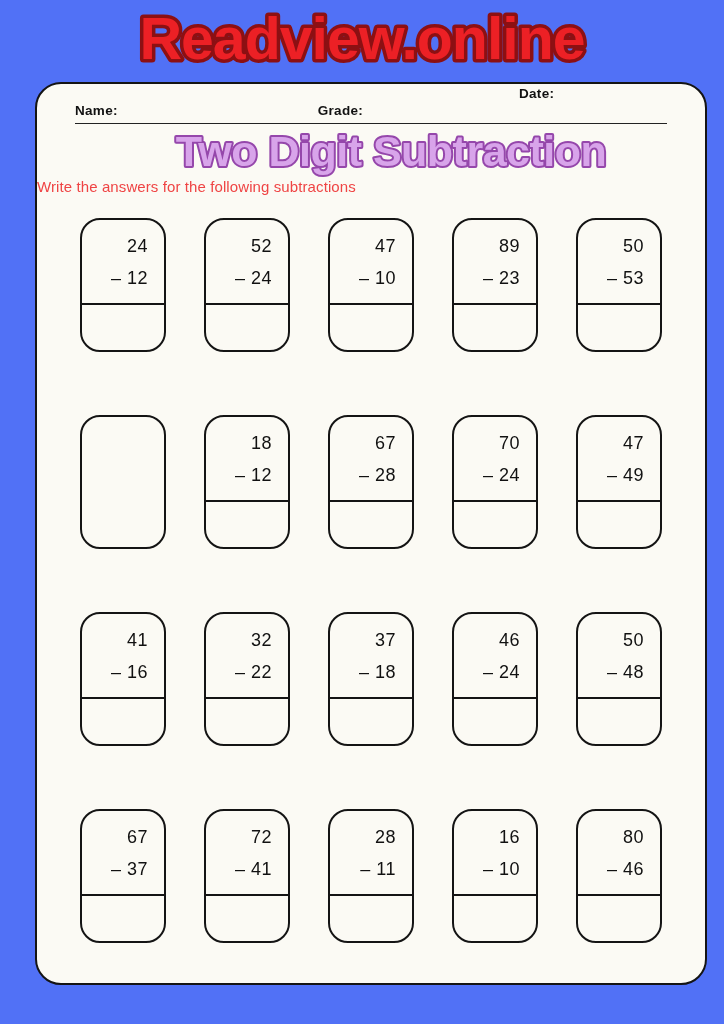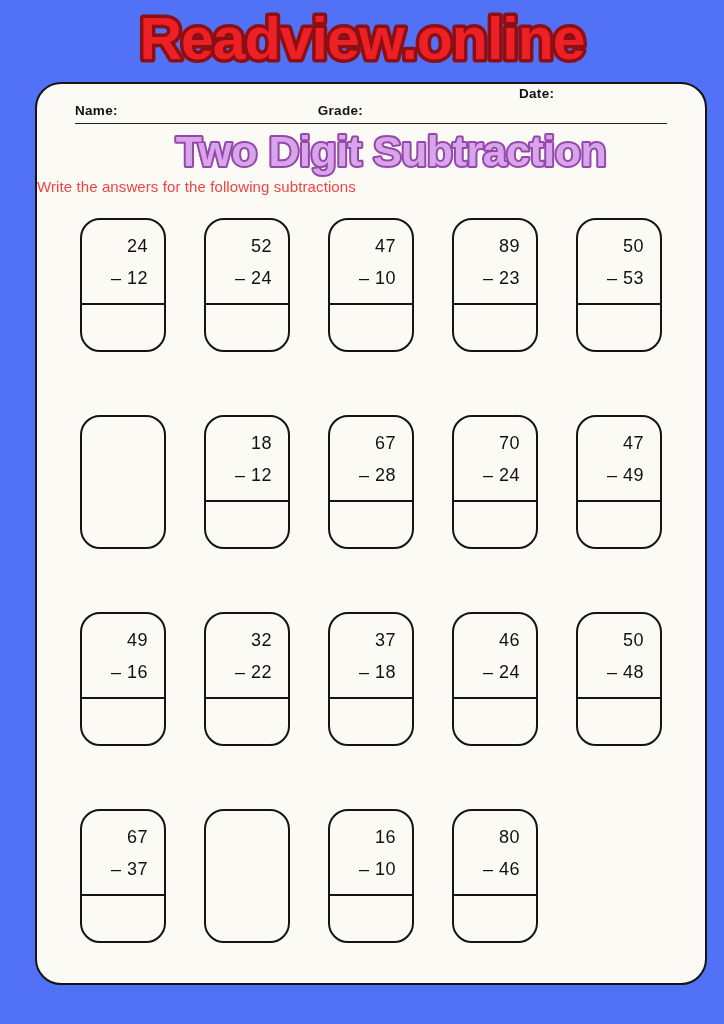--- a/index.html
+++ b/index.html
@@ -192,21 +192,21 @@
   <div class="card">
     <div class="nums">
       <div>47</div>
       <div>– 49</div>
     </div>
     <div class="answer"></div>
   </div>
 
   <div class="card">
     <div class="nums">
-      <div>49</div>
+      <div>41</div>
       <div>– 16</div>
     </div>
     <div class="answer"></div>
   </div>
 
   <div class="card">
     <div class="nums">
       <div>32</div>
       <div>– 22</div>
     </div>
@@ -239,23 +239,34 @@
 
   <div class="card">
     <div class="nums">
       <div>67</div>
       <div>– 37</div>
     </div>
     <div class="answer"></div>
   </div>
 
   <div class="card">
-    <div class="answer"></div>
-  </div>
-
+    <div class="nums">
+      <div>72</div>
+      <div>– 41</div>
+    </div>
+    <div class="answer"></div>
+  </div>
+
+  <div class="card">
+    <div class="nums">
+      <div>28</div>
+      <div>– 11</div>
+    </div>
+    <div class="answer"></div>
+  </div>
 
   <div class="card">
     <div class="nums">
       <div>16</div>
       <div>– 10</div>
     </div>
     <div class="answer"></div>
   </div>
 
   <div class="card">

